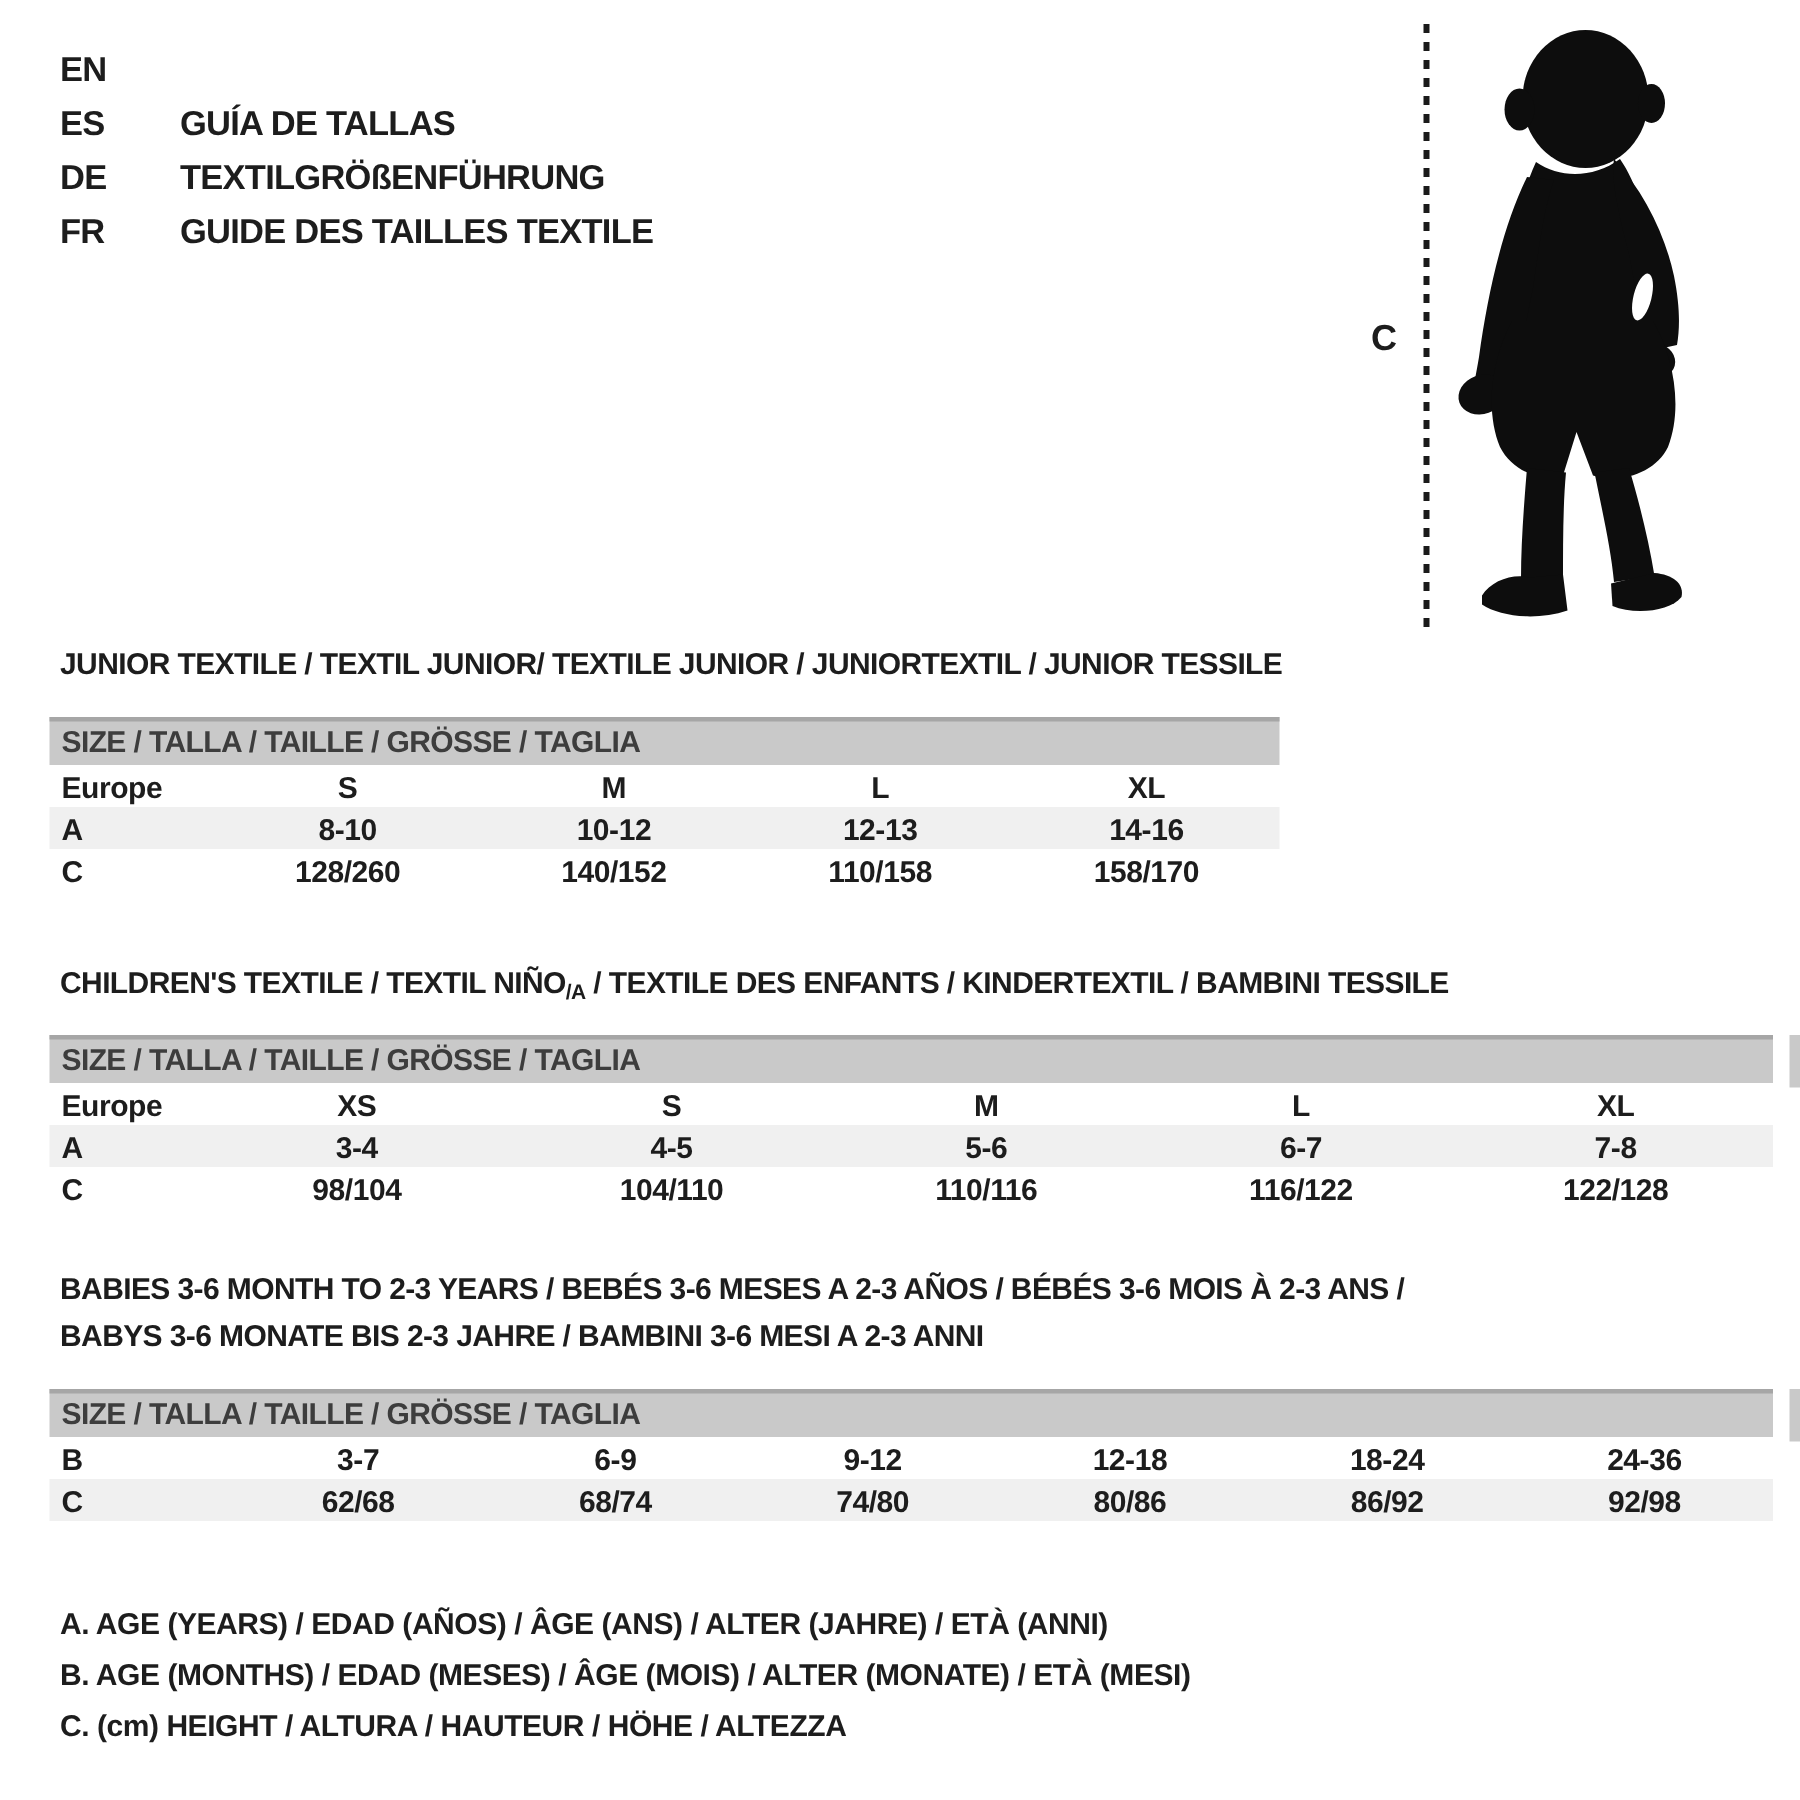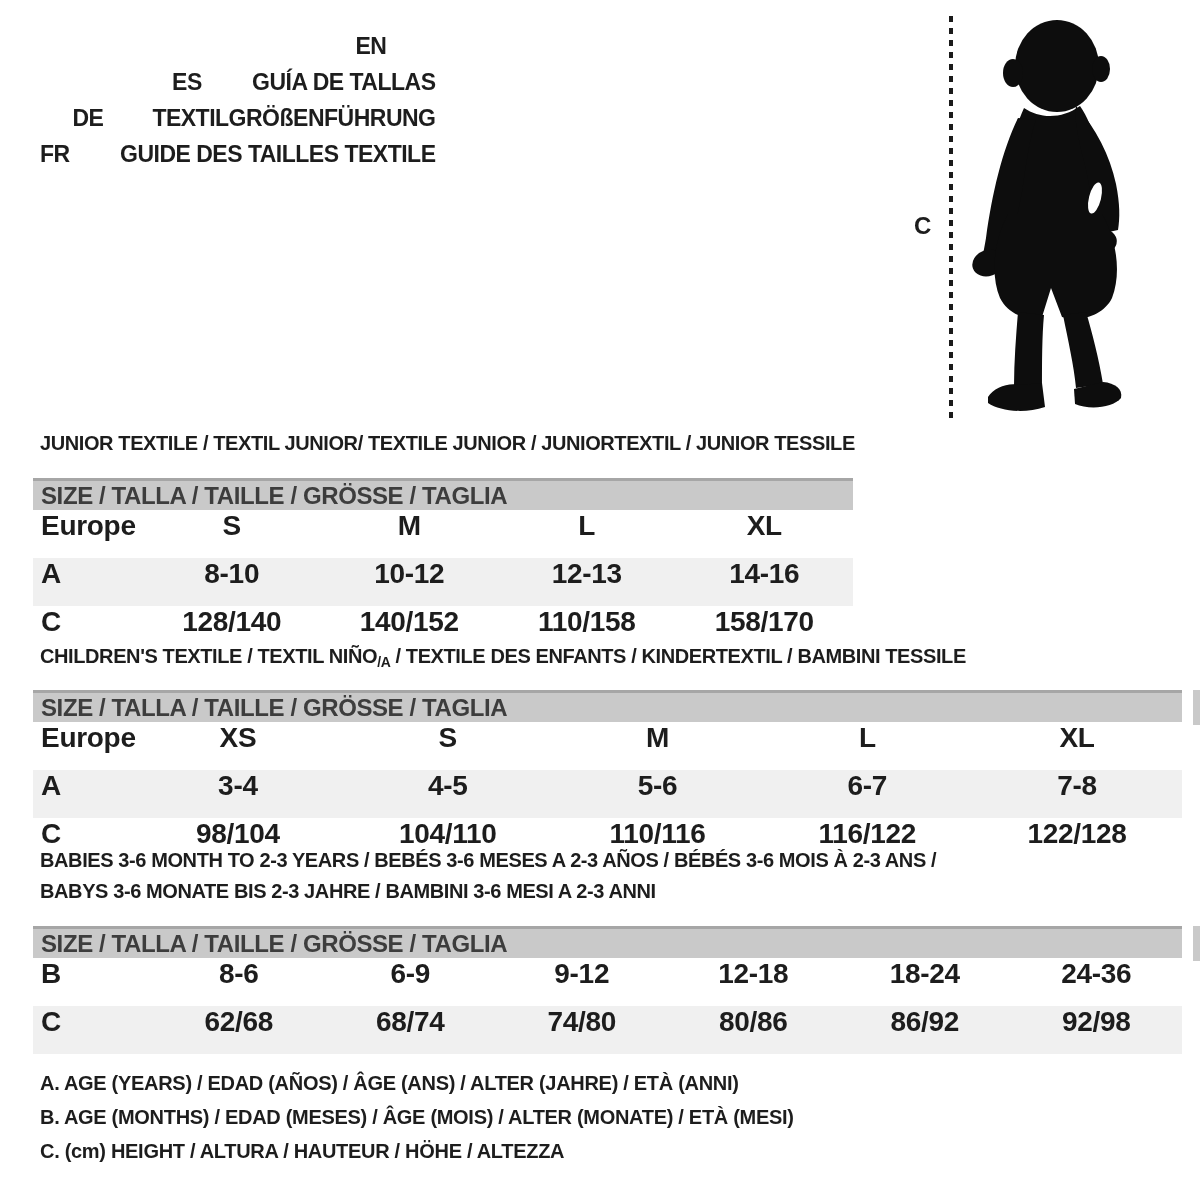--- a/index.html
+++ b/index.html
@@ -8,21 +8,21 @@
     width: 1200px;
     height: 1200px;
     background: #ffffff;
     font-family: "Liberation Sans", sans-serif;
     color: #1d1d1d;
     overflow: hidden;
   }
 
   
   .lang-block { position: absolute; top: 28px; left: 40px; }
-  .lang-row { display: flex; height: 36px; align-items: center; justify-content: flex-end; }
+  .lang-row { display: flex; height: 36px; align-items: center; }
   .lang-code {
     width: 80px; font-size: 23px; font-weight: bold; letter-spacing: -0.5px;
   }
   .lang-label { font-size: 23px; font-weight: bold; letter-spacing: -0.5px; }
 
   
   .dash-line {
     position: absolute; left: 949px; top: 16px; width: 4px; height: 402px;
     background: repeating-linear-gradient(180deg, #1a1a1a 0 6px, transparent 6px 12px);
   }
@@ -45,25 +45,25 @@
 
   
   .size-table { position: absolute; left: 33px; }
   #junior-table   { top: 478px; width: 820px; }
   #children-table { top: 690px; width: 1149px; }
   #babies-table   { top: 926px; width: 1149px; }
 
   .size-bar {
     height: 32px; background: #c9c9c9; border-top: 3px solid #a6a6a6;
     display: flex; align-items: center; padding-left: 8px; box-sizing: border-box;
-    color: #3d3d3d; font-size: 24px; font-weight: bold; letter-spacing: -0.4px;
+    color: #3d3d3d; font-size: 20px; font-weight: bold; letter-spacing: -0.4px;
   }
   .trow {
-    display: flex; height: 48px; align-items: flex-start;
-    font-size: 28px; font-weight: bold; letter-spacing: -0.3px;
+    display: flex; height: 28px; align-items: flex-end;
+    font-size: 20px; font-weight: bold; letter-spacing: -0.3px;
   }
   .trow.striped { background: #f0f0f0; }
   .rlabel { padding-left: 8px; box-sizing: border-box; }
   #junior-table .rlabel   { width: 110px; }
   #children-table .rlabel { width: 100px; }
   #babies-table .rlabel   { width: 120px; }
   .cell { flex: 1; text-align: center; }
 
   
   .edge-sliver { position: absolute; left: 1193px; width: 7px; background: #c9c9c9; }
@@ -131,21 +131,21 @@
     </div>
     <div class="trow striped">
       <span class="rlabel">A</span>
       <span class="cell">8-10</span>
       <span class="cell">10-12</span>
       <span class="cell">12-13</span>
       <span class="cell">14-16</span>
     </div>
     <div class="trow">
       <span class="rlabel">C</span>
-      <span class="cell">128/140</span>
+      <span class="cell">128/260</span>
       <span class="cell">140/152</span>
       <span class="cell">110/158</span>
       <span class="cell">158/170</span>
     </div>
   </div>
 
   <div id="children-title" class="sec-title"><span>CHILDREN'S TEXTILE / TEXTIL NIÑO</span><span class="sub">/A</span><span> / TEXTILE DES ENFANTS / KINDERTEXTIL / BAMBINI TESSILE</span></div>
   <div id="children-table" class="size-table">
     <div class="size-bar">SIZE / TALLA / TAILLE / GRÖSSE / TAGLIA</div>
     <div class="trow">
@@ -175,21 +175,21 @@
   </div>
 
   <div id="babies-title" class="sec-title">
     <div>BABIES 3-6 MONTH TO 2-3 YEARS / BEBÉS 3-6 MESES A 2-3 AÑOS / BÉBÉS 3-6 MOIS À 2-3 ANS /</div>
     <div>BABYS 3-6 MONATE BIS 2-3 JAHRE / BAMBINI 3-6 MESI A 2-3 ANNI</div>
   </div>
   <div id="babies-table" class="size-table">
     <div class="size-bar">SIZE / TALLA / TAILLE / GRÖSSE / TAGLIA</div>
     <div class="trow">
       <span class="rlabel">B</span>
-      <span class="cell">8-6</span>
+      <span class="cell">3-7</span>
       <span class="cell">6-9</span>
       <span class="cell">9-12</span>
       <span class="cell">12-18</span>
       <span class="cell">18-24</span>
       <span class="cell">24-36</span>
     </div>
     <div class="trow striped">
       <span class="rlabel">C</span>
       <span class="cell">62/68</span>
       <span class="cell">68/74</span>

